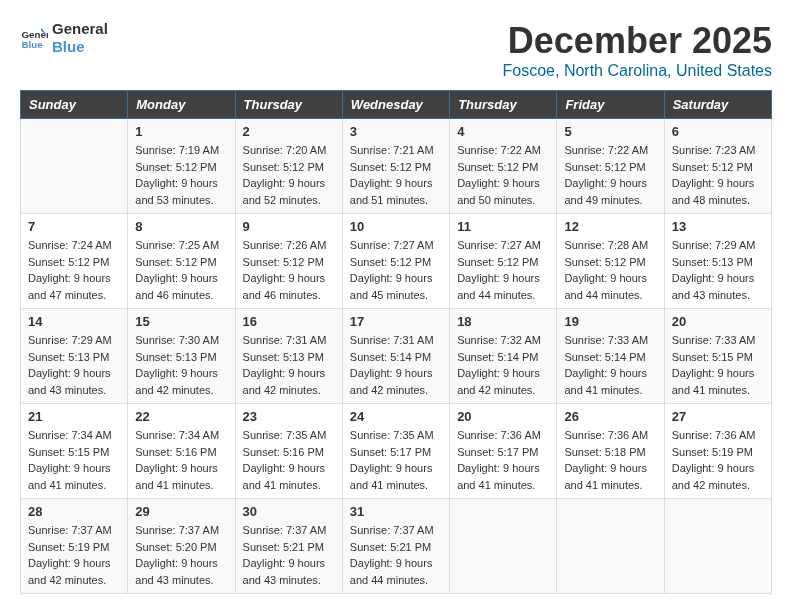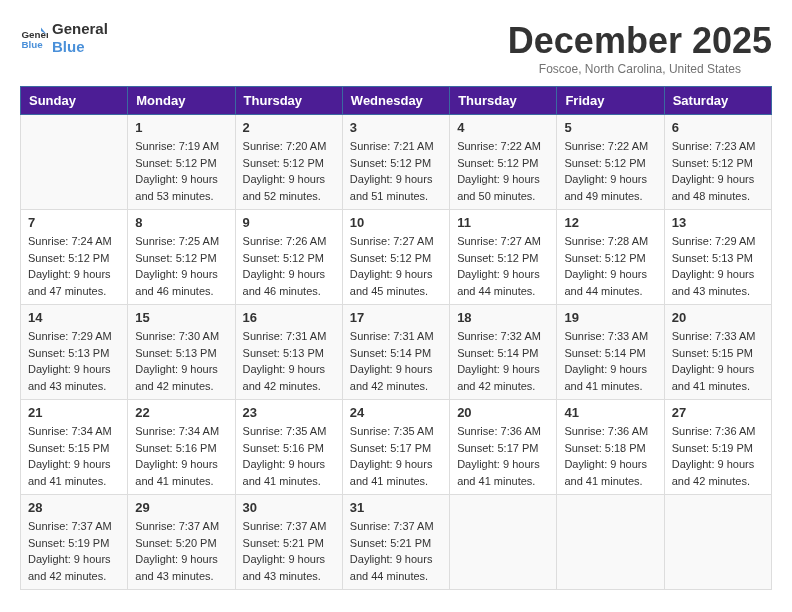--- a/index.html
+++ b/index.html
@@ -20,38 +20,39 @@
       display: flex;
       align-items: center;
       gap: 0;
     }
     .logo-icon {
       width: 28px;
       height: 28px;
       margin-right: 4px;
     }
     .title-area {
-      text-align: center;
+      text-align: right;
     }
     .month-title {
       font-size: 36px;
       font-weight: bold;
       color: #333;
     }
     .location-title {
-      font-size: 12px;
-      color: #737373;
+      font-size: 16px;
+      color: #0369a1;
     }
     table {
       width: 100%;
       border-collapse: collapse;
       border: 1px solid #ccc;
     }
     thead tr {
-      background-color: #4c1d95;
+      background-color: #404040;
+      font-style: italic;
     }
     thead th {
       color: #fff;
       font-size: 13px;
       font-weight: bold;
       padding: 6px 8px;
       text-align: left;
       border: 1px solid #3a6aa0;
     }
     tbody tr {
@@ -218,21 +219,21 @@
         </td>
         <td>
           <span class="day-number">24</span>
           <div class="day-info">Sunrise: 7:35 AM<br>Sunset: 5:17 PM<br>Daylight: 9 hours and 41 minutes.</div>
         </td>
         <td>
           <span class="day-number">20</span>
           <div class="day-info">Sunrise: 7:36 AM<br>Sunset: 5:17 PM<br>Daylight: 9 hours and 41 minutes.</div>
         </td>
         <td>
-          <span class="day-number">41</span>
+          <span class="day-number">26</span>
           <div class="day-info">Sunrise: 7:36 AM<br>Sunset: 5:18 PM<br>Daylight: 9 hours and 41 minutes.</div>
         </td>
         <td>
           <span class="day-number">27</span>
           <div class="day-info">Sunrise: 7:36 AM<br>Sunset: 5:19 PM<br>Daylight: 9 hours and 42 minutes.</div>
         </td>
       </tr>
       <tr>
         <td>
           <span class="day-number">28</span>

